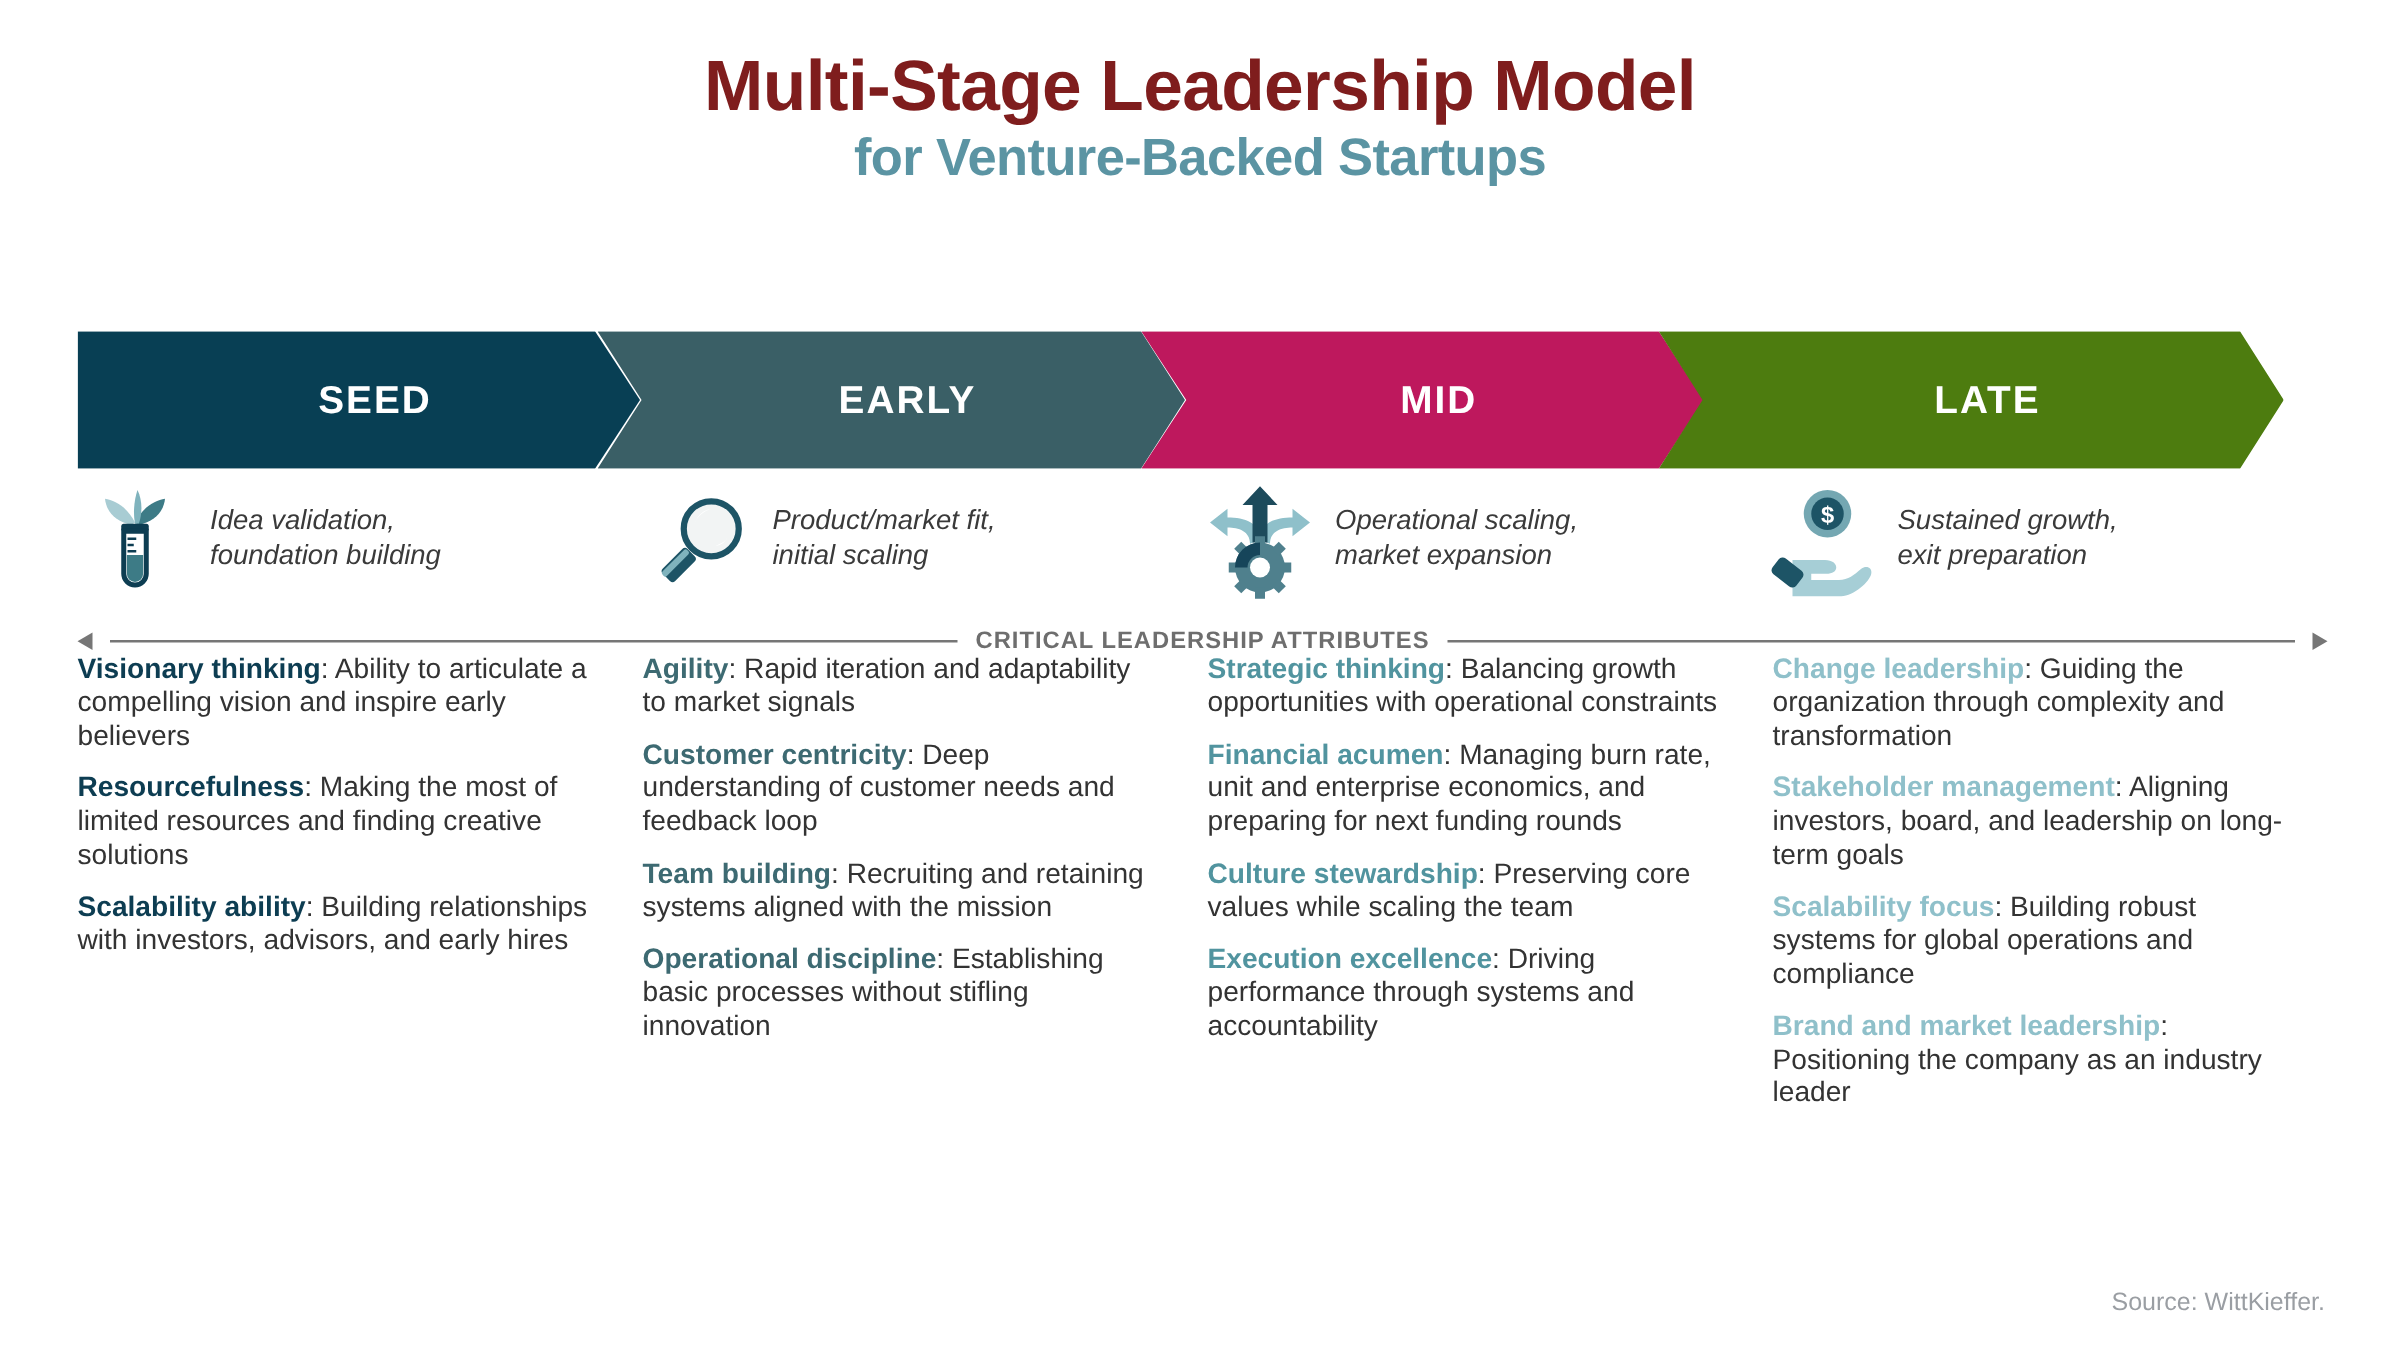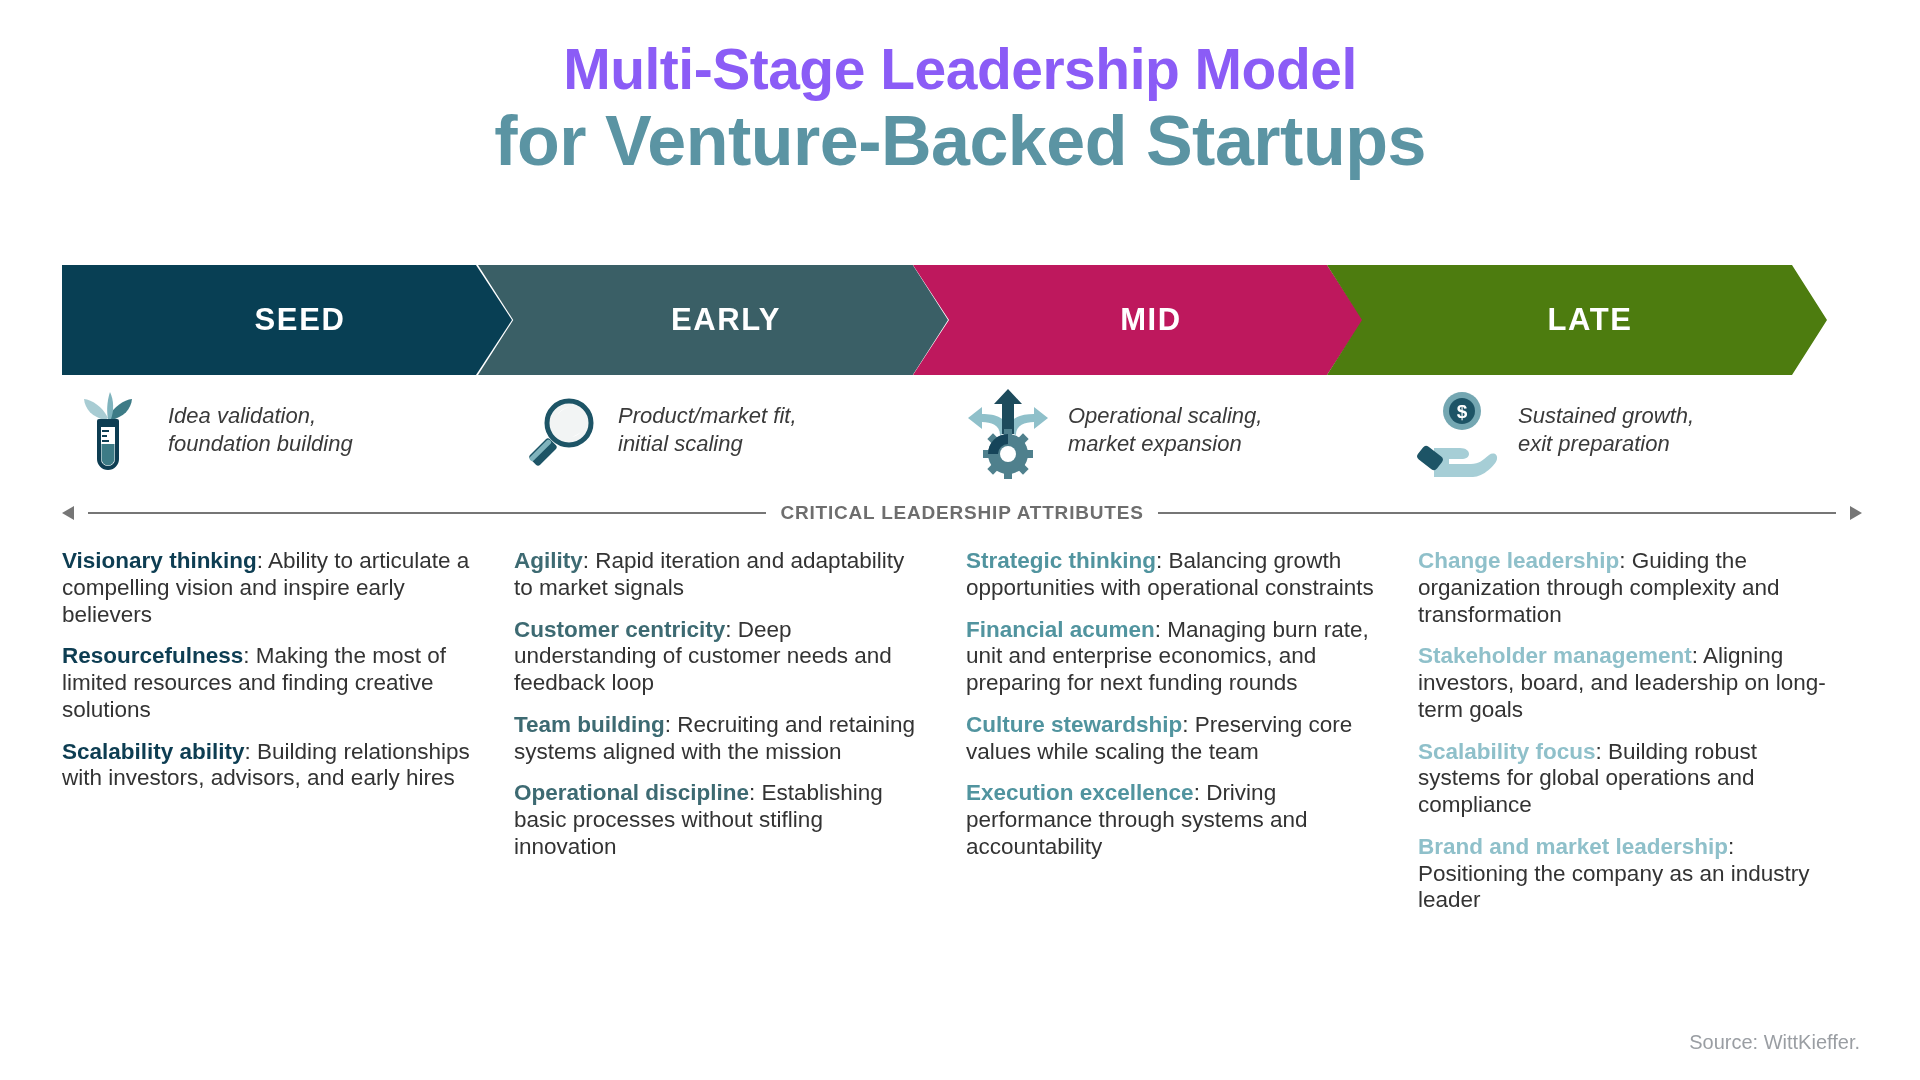--- a/index.html
+++ b/index.html
@@ -11,24 +11,24 @@
   }
   .page { position: relative; width: 1920px; height: 1080px; }
 
   
   .title-block {
     position: absolute; top: 38px; left: 0; width: 1920px;
     text-align: center;
   }
   .title-line1 {
     font-size: 57px; font-weight: bold; letter-spacing: -0.5px;
-    color: #8b5cf6; line-height: 1.12; display: block;
+    color: #7f1d1d; line-height: 1.12; display: block;
   }
   .title-line2 {
-    font-size: 70px; font-weight: bold; letter-spacing: -0.5px;
+    font-size: 42px; font-weight: bold; letter-spacing: -0.5px;
     color: #5b94a3; line-height: 1.12; display: block;
   }
 
   
   .banner {
     position: absolute; top: 265px; left: 62px;
     width: 1800px; height: 110px;
     display: flex;
   }
   .chev {
@@ -80,21 +80,21 @@
     width: 0; height: 0; border-top: 7px solid transparent;
     border-bottom: 7px solid transparent; border-left: 12px solid #767676;
   }
   .divider-label {
     font-size: 19px; font-weight: bold; color: #6e6e6e;
     letter-spacing: 0.8px; white-space: nowrap;
   }
 
   
   .columns {
-    position: absolute; top: 548px; left: 62px;
+    position: absolute; top: 522px; left: 62px;
     width: 1810px; display: flex; gap: 0;
   }
   .col { width: 452px; padding-right: 42px; }
   .attr { margin-bottom: 15px; }
   .attr p {
     font-size: 22.5px; line-height: 1.19; color: #333333;
   }
   .attr .term { font-weight: bold; }
   .col.k0 .term { color: #0d3d52; }
   .col.k1 .term { color: #3d6a72; }

